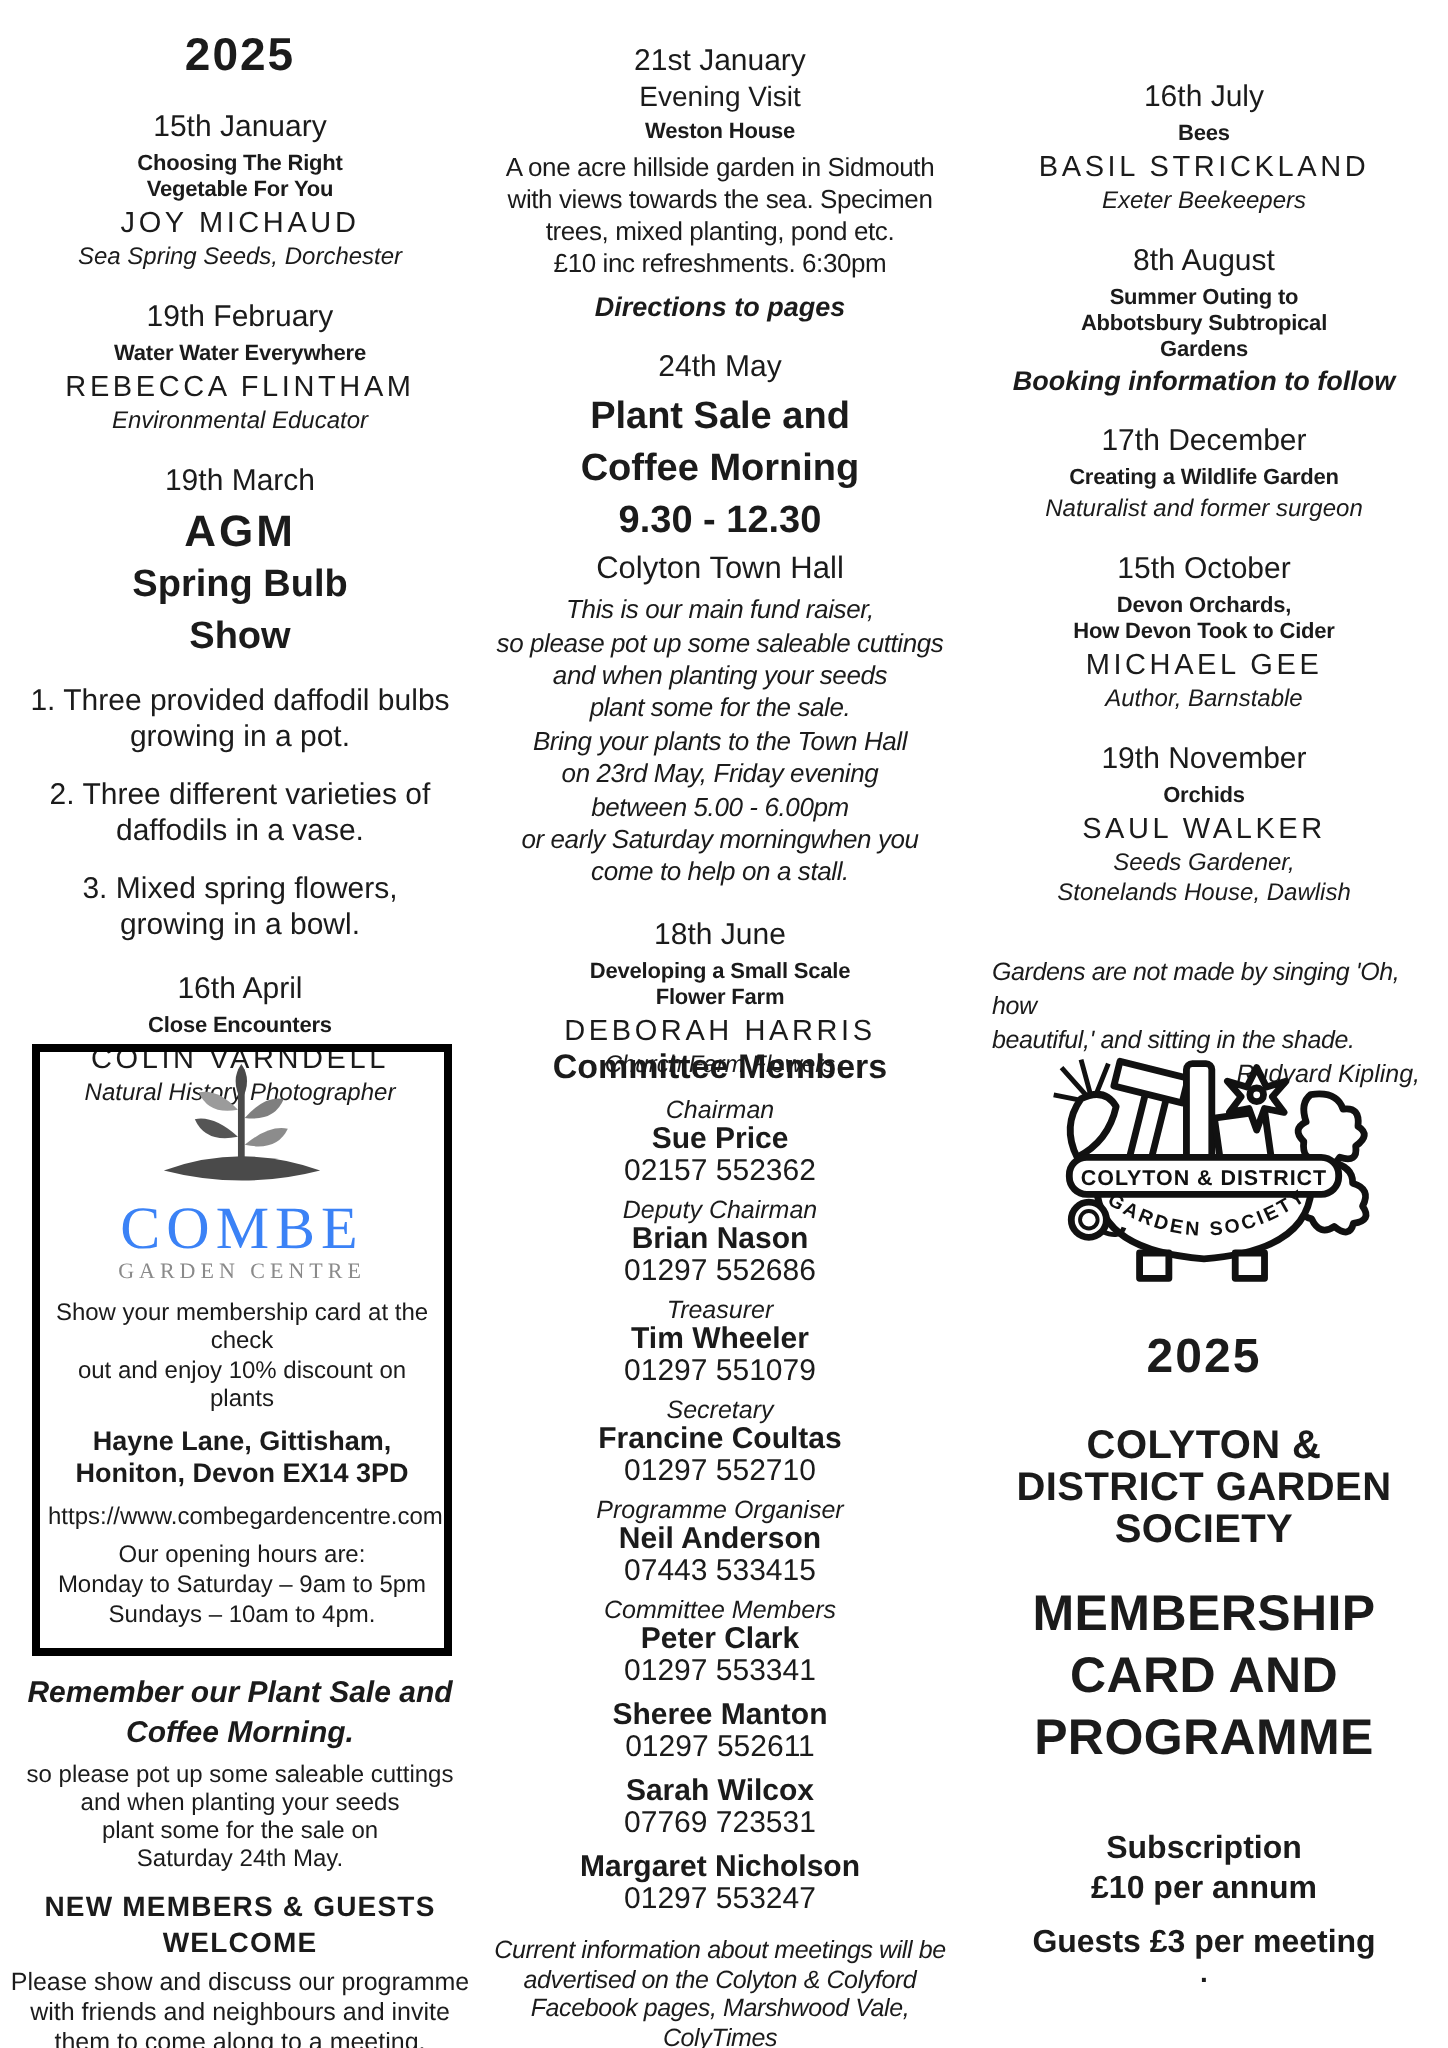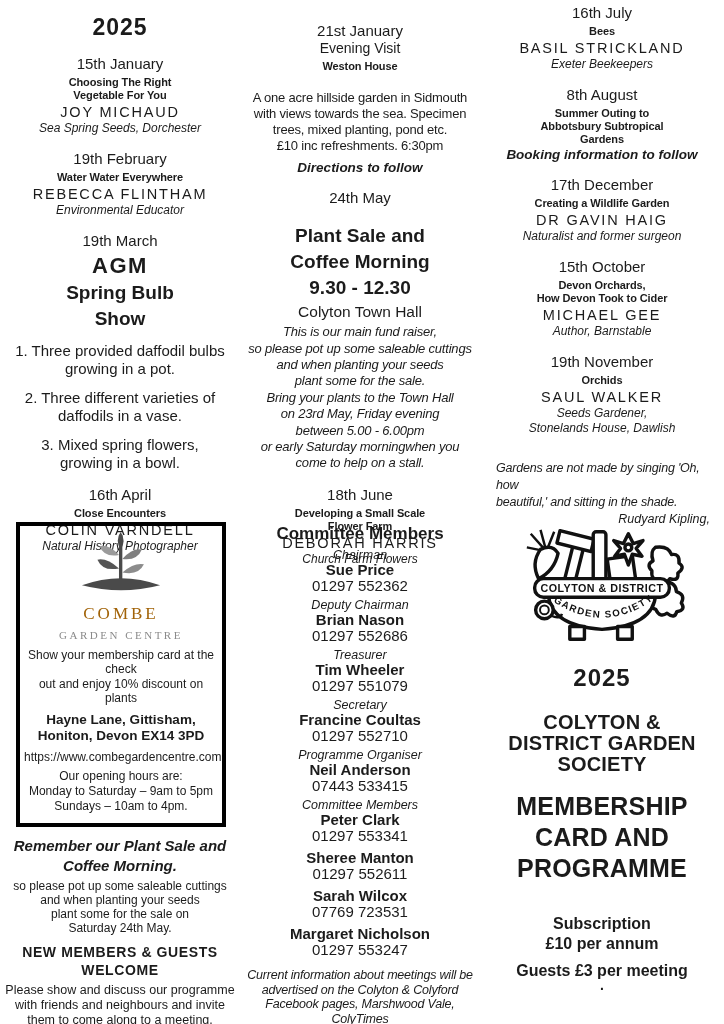--- a/index.html
+++ b/index.html
@@ -7,43 +7,43 @@
     position:relative; width:724px; height:1024px; margin:0 auto;
     background:#ffffff; color:#1b1b1b; overflow:hidden;
     font-family:"Liberation Sans", sans-serif;
   }
   .pre{white-space:pre-line;}
   
   .top-row{position:absolute; top:0; left:0; width:724px; display:flex;}
   .pcol{width:240px; text-align:center; box-sizing:border-box;}
   .pcol.c1{padding-top:14px;}
   .pcol.c2{padding-top:22px;}
-  .pcol.c3{width:244px; padding-top:4px;}
+  .pcol.c3{width:244px; padding-top:40px;}
   .year-head{font-size:23px; font-weight:bold; letter-spacing:1px;}
   .date{font-size:15px; margin-top:14px;}
   .title{font-weight:bold; font-size:11px; line-height:1.18; margin-top:4px; letter-spacing:-0.1px;}
   .subtitle{font-size:14px; margin-top:1px;text-align:center;}
   .speaker{font-size:14.5px; letter-spacing:1.8px; margin-top:2px;}
   .affil{font-style:italic; font-size:12px; margin-top:1px; line-height:1.25;}
-  .body13{font-size:13px; line-height:1.24; margin-top:17px; letter-spacing:-0.2px;}
+  .body13{font-size:13px; line-height:1.24; margin-top:3px; letter-spacing:-0.2px;}
   .note{font-weight:bold; font-style:italic; font-size:13.5px; margin-top:6px;}
   .venue{font-size:15.5px; margin-top:3px;text-align:center;}
   .script{font-style:italic; font-size:13px; line-height:1.26; margin-top:3px; letter-spacing:-0.2px;}
   .title-xl{font-size:22px; font-weight:bold; margin-top:4px; letter-spacing:1.5px;}
   .title-lg{font-size:19px; font-weight:bold; line-height:1.35; margin-top:1px;}
   .list-item{font-size:15px; line-height:1.2; margin-top:11px;}
   .quote{font-style:italic; font-size:12.5px; text-align:left; margin:24px 10px 0 16px; line-height:1.35; letter-spacing:-0.2px;}
   .quote-attr{font-style:italic; font-size:12.5px; text-align:right; margin:2px 14px 0 0;}
   
   .bottom-row{position:absolute; top:516px; left:0; width:724px; display:flex;}
   .bcol{width:240px; text-align:center; box-sizing:border-box;}
   .bcol.c3{width:244px;}
   
   .combe-box{margin:6px 14px 0 16px; border:4px solid #000; padding:6px 4px 9px; text-align:center;}
-  .combe-name{font-family:"Liberation Serif", serif; font-size:17px; letter-spacing:3px; color:#a16207; line-height:28px; margin-top:2px;}
+  .combe-name{font-family:"Liberation Serif", serif; font-size:30px; letter-spacing:3px; color:#3b82f6; line-height:28px; margin-top:2px;}
   .combe-sub{font-family:"Liberation Serif", serif; font-size:11px; letter-spacing:2.5px; color:#8a8a8a; line-height:13px; margin-top:1px;}
   .combe-offer{font-size:12px; margin-top:6px; line-height:1.2;}
   .combe-address{font-weight:bold; font-size:13.5px; margin-top:6px; line-height:1.25;}
   .combe-url{font-size:12px; margin-top:5px;}
   .combe-hours{font-size:12px; margin-top:5px; line-height:1.25;}
   .rem-title{font-weight:bold; font-style:italic; font-size:15px; margin-top:9px; line-height:1.3;}
   .rem-body{font-size:12px; margin-top:5px; line-height:1.15;}
   .rem-welcome{font-weight:bold; font-size:14px; letter-spacing:0.6px; margin-top:7px; line-height:1.3;}
   .rem-invite{font-size:12.5px; margin-top:4px; line-height:1.2;}
   
@@ -111,26 +111,26 @@
 
     <div class="pcol c2">
       <div>
         <div class="date" style="margin-top:0;">21st January</div>
         <div class="subtitle">Evening Visit</div>
         <div class="title">Weston House</div>
         <div class="body13 pre">A one acre hillside garden in Sidmouth
 with views towards the sea. Specimen
 trees, mixed planting, pond etc.
 £10 inc refreshments.  6:30pm</div>
-        <div class="note">Directions to follow</div>
+        <div class="note">Directions to pages</div>
       </div>
 
       <div>
         <div class="date">24th May</div>
-        <div class="title-lg pre" style="margin-top:17px;">Plant Sale and
+        <div class="title-lg pre" style="margin-top:4px;">Plant Sale and
 Coffee Morning
 9.30 - 12.30</div>
         <div class="venue">Colyton Town Hall</div>
         <div class="script pre">This is our main fund raiser,
 so please pot up some saleable cuttings
 and when planting your seeds
 plant some for the sale.
 Bring your plants to the Town Hall
 on 23rd May, Friday evening
 between 5.00 - 6.00pm
@@ -159,21 +159,20 @@
         <div class="date">8th August</div>
         <div class="title pre">Summer Outing to
 Abbotsbury Subtropical
 Gardens</div>
         <div class="note" style="margin-top:1px;">Booking information to follow</div>
       </div>
 
       <div>
         <div class="date">17th December</div>
         <div class="title">Creating a Wildlife Garden</div>
-        <div class="speaker">DR GAVIN HAIG</div>
         <div class="affil">Naturalist and former surgeon</div>
       </div>
 
       <div>
         <div class="date">15th October</div>
         <div class="title pre">Devon Orchards,
 How Devon Took to Cider</div>
         <div class="speaker">MICHAEL GEE</div>
         <div class="affil">Author, Barnstable</div>
       </div>
@@ -230,21 +229,21 @@
 them to come along to a meeting.</div>
 
     </div>
 
     <div class="bcol c2">
       <div class="comm-heading">Committee Members</div>
 
       <div class="entry">
         <div class="role">Chairman</div>
         <div class="cname">Sue Price</div>
-        <div class="phone">01297 552362</div>
+        <div class="phone">02157 552362</div>
       </div>
       <div class="entry">
         <div class="role">Deputy Chairman</div>
         <div class="cname">Brian Nason</div>
         <div class="phone">01297 552686</div>
       </div>
       <div class="entry">
         <div class="role">Treasurer</div>
         <div class="cname">Tim Wheeler</div>
         <div class="phone">01297 551079</div>

